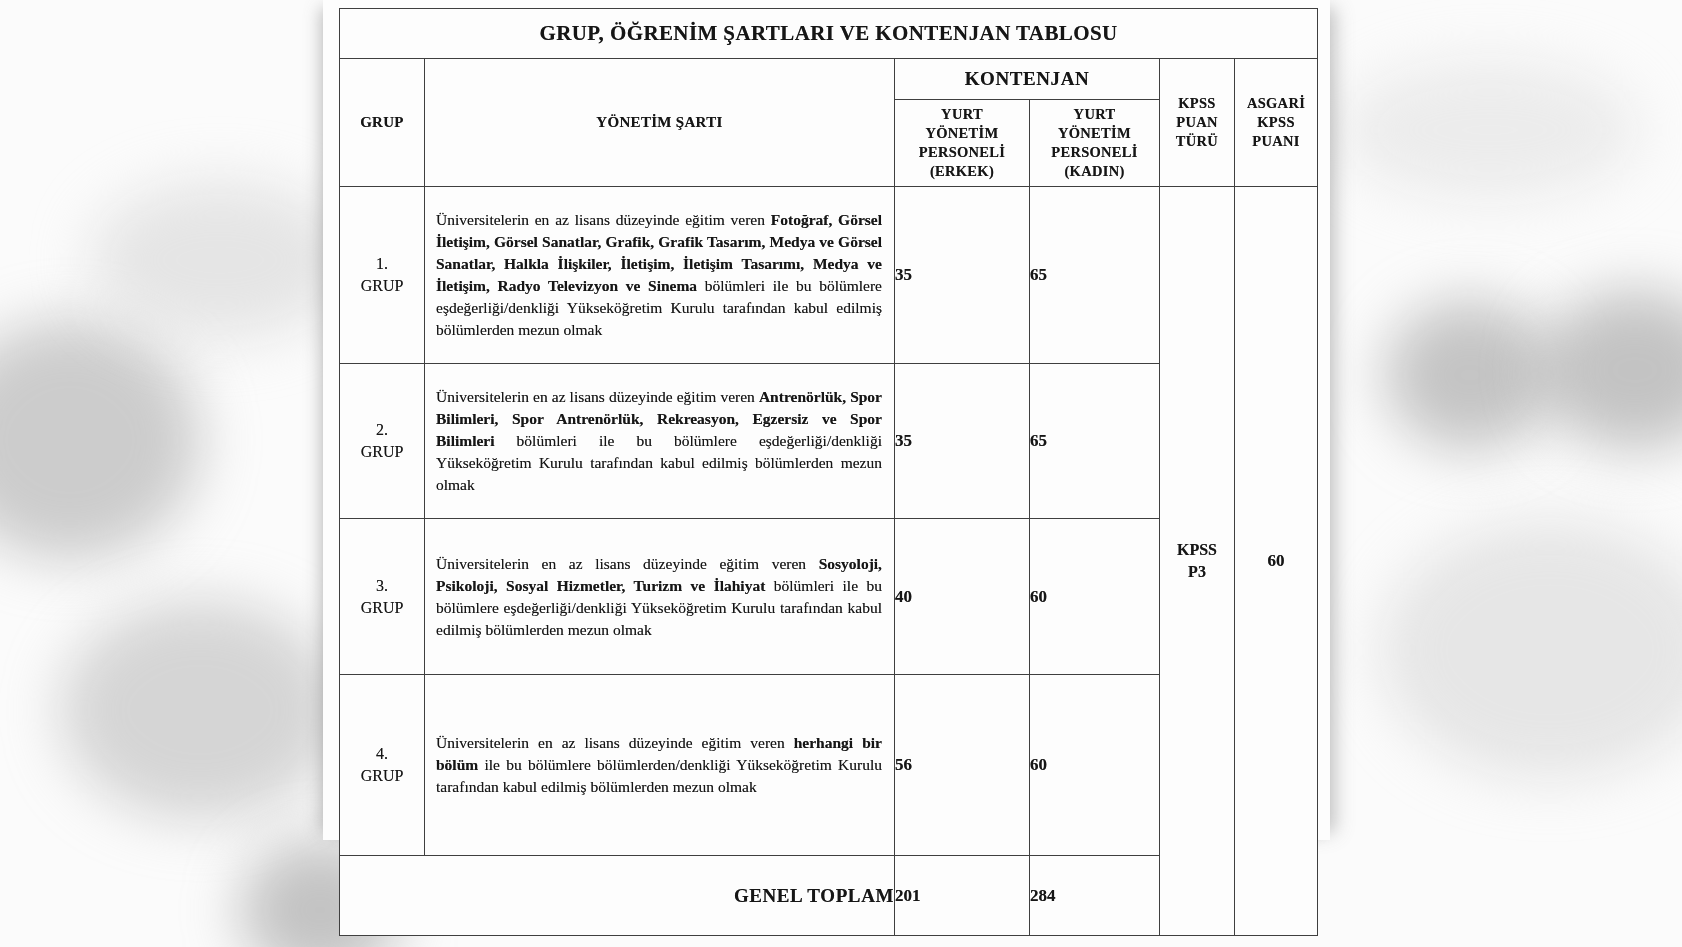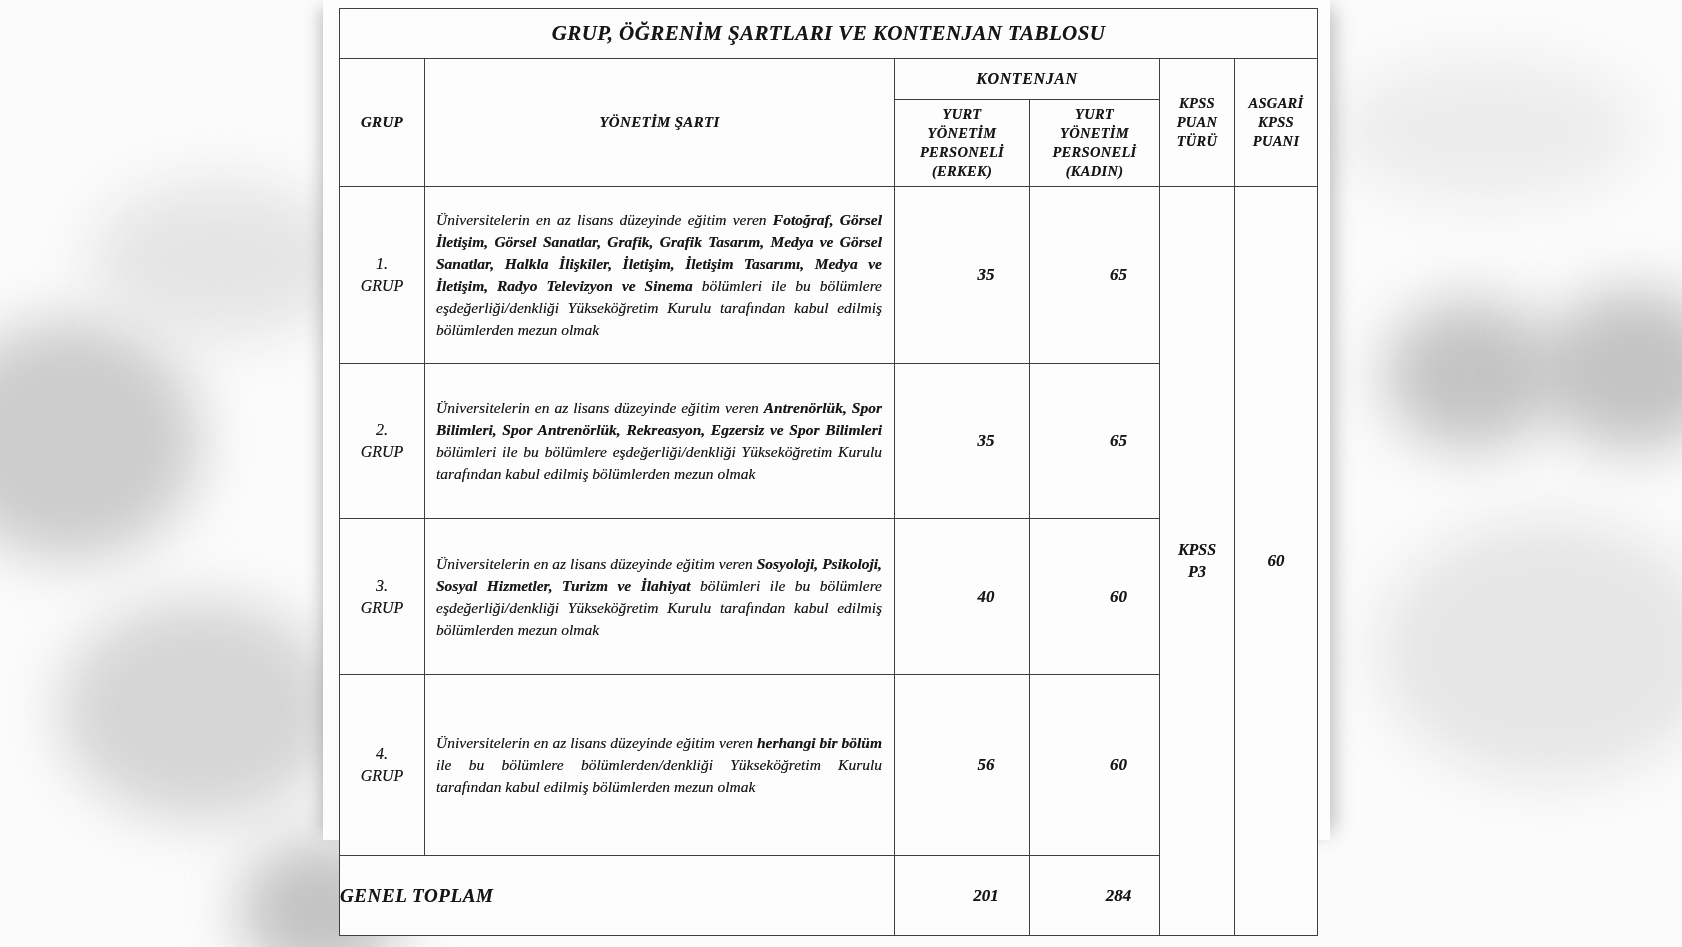--- a/index.html
+++ b/index.html
@@ -23,21 +23,20 @@
   .blob.b8 { left: 1340px; top: 60px;  width: 300px; height: 140px; background: rgba(222,222,222,.5); }
 
   
   .page {
     position: absolute;
     left: 323px; top: 0;
     width: 1007px; height: 840px;
     background: #fdfdfd;
     box-shadow: -10px 0 16px -8px rgba(110,110,110,.45),
                  12px 0 18px -8px rgba(110,110,110,.45);
-    font-style: italic;
   }
   .scan {
     position: absolute; left: 16px; top: 8px;
     filter: blur(0.35px);
   }
   table {
     border-collapse: collapse;
     table-layout: fixed;
     width: 978px;
     background: #fdfdfd;
@@ -50,45 +49,45 @@
   col.c-kadin  { width: 130px; }
   col.c-kpss   { width: 75px; }
   col.c-asgari { width: 83px; }
 
   td, th { border: 1.6px solid #3f3f3f; vertical-align: middle; }
 
   .title-cell {
     height: 50px; text-align: center;
     font-weight: bold; font-size: 21px; letter-spacing: .4px;
   }
-  .kontenjan-cell { height: 41px; text-align: center; font-weight: bold; font-size: 16px; letter-spacing: .6px; }
+  .kontenjan-cell { height: 41px; text-align: center; font-weight: bold; font-size: 19px; letter-spacing: .6px; }
   .head-cell {
     text-align: center; font-weight: bold; font-size: 14.5px;
     line-height: 1.3; white-space: pre-line; letter-spacing: .3px;
   }
   .subhead-row { height: 87px; }
   .grup-head { font-size: 15px; }
 
   .group-cell { text-align: center; font-size: 16px; line-height: 1.35; white-space: pre-line; }
   .cond-cell {
     padding: 10px 12px 10px 11px;
     font-size: 15.5px; line-height: 1.42;
     text-align: justify; text-align-last: left; margin-left: 39px;
   }
   .cond-cell b { font-weight: bold; }
-  .num-cell { text-align: center; font-weight: bold; font-size: 17px; padding-left: 48px; }
+  .num-cell { text-align: left; font-weight: bold; font-size: 17px; }
   .kpss-cell { text-align: center; font-weight: bold; font-size: 16px; line-height: 1.35; white-space: pre-line; }
   .asgari-cell { text-align: center; font-weight: bold; font-size: 17px; }
 
   tr.r1 { height: 177px; }
   tr.r2 { height: 155px; }
   tr.r3 { height: 156px; }
   tr.r4 { height: 181px; }
   tr.rtotal { height: 80px; }
-  .total-label { text-align: left; font-weight: bold; font-size: 19px; letter-spacing: .6px; }
+  .total-label { text-align: right; font-weight: bold; font-size: 19px; letter-spacing: .6px; }
 </style>
 </head>
 <body>
 
 <div class="backdrop">
   <div class="blob b1"></div>
   <div class="blob b2"></div>
   <div class="blob b3"></div>
   <div class="blob b4"></div>
   <div class="blob b5"></div>

